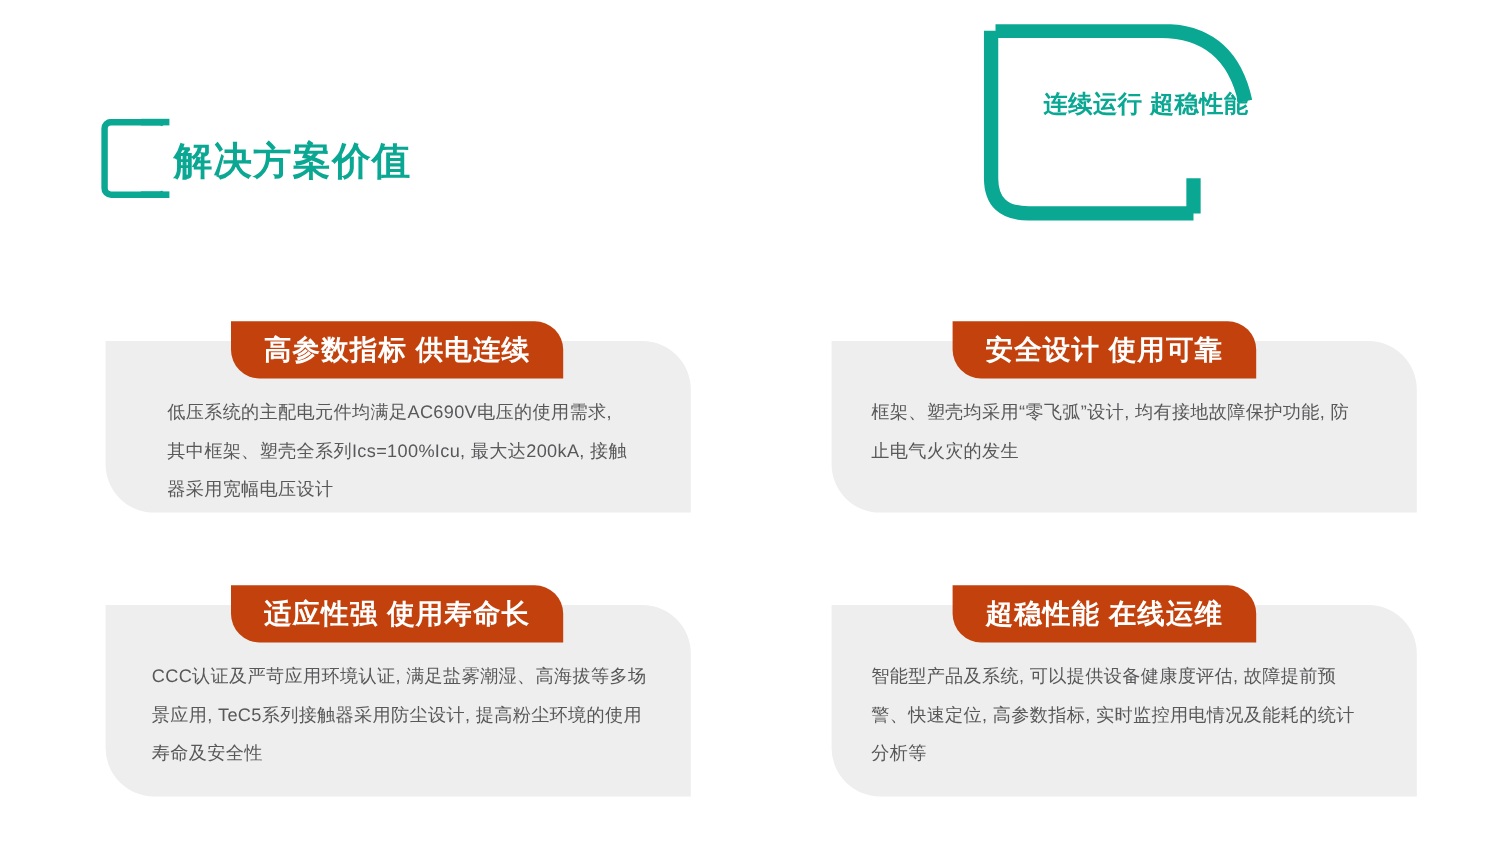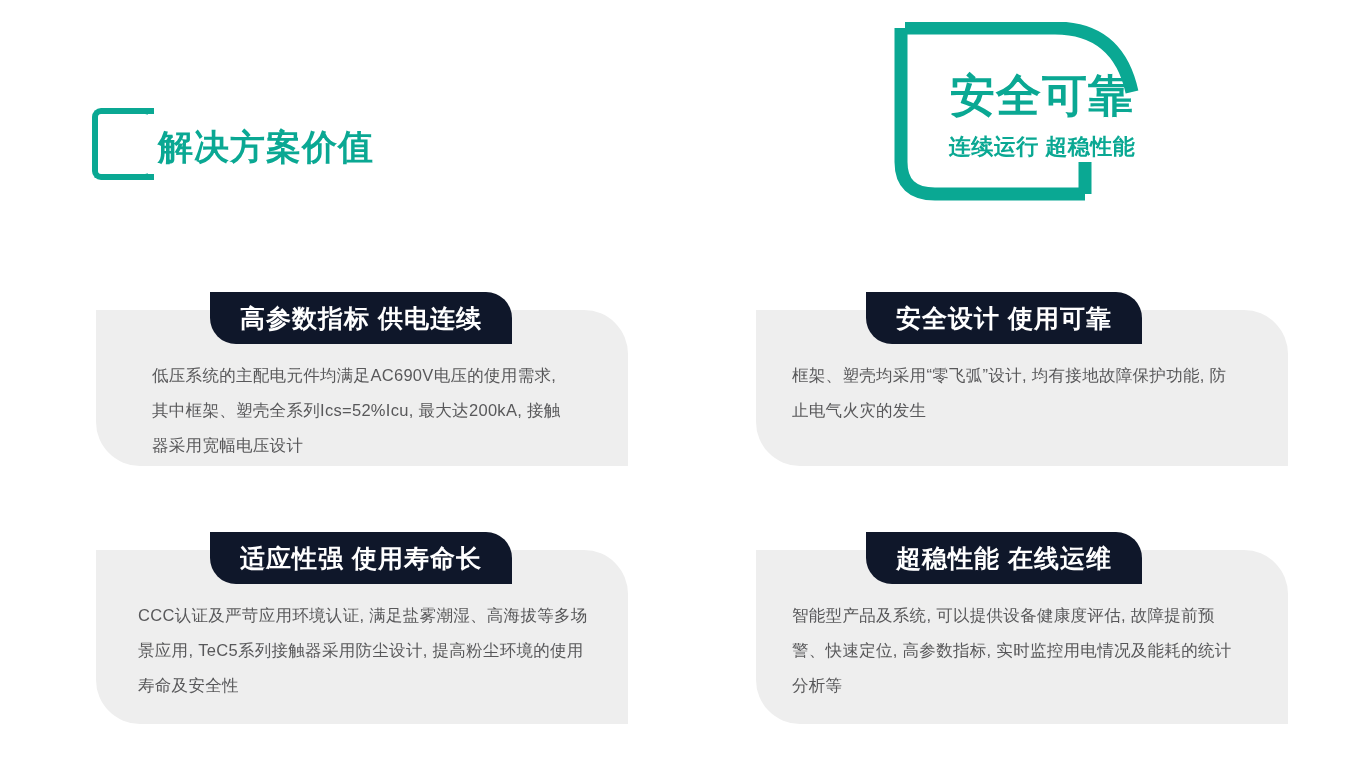--- a/index.html
+++ b/index.html
@@ -69,21 +69,21 @@
     background:#eeeeee;
     border-radius:0 44px 0 44px;
   }
   .card.c1 { left:96px;  top:310px; width:532px; height:156px; }
   .card.c2 { left:756px; top:310px; width:532px; height:156px; }
   .card.c3 { left:96px;  top:550px; width:532px; height:174px; }
   .card.c4 { left:756px; top:550px; width:532px; height:174px; }
 
   .pill {
     position:absolute;
-    background:#0f172a;
+    background:#c2410c;
     border-radius:0 26px 0 26px;
     height:52px;
     display:flex; align-items:center; justify-content:center;
     padding:0 30px;
     white-space:nowrap;
   }
   .pill-label {
     font-size:25px; font-weight:700; color:#ffffff;
     letter-spacing:1px; line-height:52px;
   }
@@ -119,30 +119,29 @@
       <path d="M 252 22 Q 252 8 238 8 L 158 8" fill="none" stroke="#0aa893" stroke-width="0"></path>
       <path d="M 150 160 L 25 160" fill="none" stroke="#0aa893" stroke-width="0"></path>
 
       <path d="M 12 6 L 162 6 Q 225 6 239 70" fill="none" stroke="#0aa893" stroke-width="13" stroke-linecap="butt"></path>
 
       <path d="M 8 6 L 8 140 Q 8 172 42 172 L 192 172" fill="none" stroke="#0aa893" stroke-width="13" stroke-linecap="butt"></path>
 
       <path d="M 192 172 L 192 140" fill="none" stroke="#0aa893" stroke-width="13" stroke-linecap="butt"></path>
     </svg>
     <div class="logo-text">
-      <div class="logo-main">安全可靠</div>
       <div class="logo-sub">连续运行 超稳性能</div>
     </div>
   </div>
 
   <div class="card c1"></div>
   <div class="pill p1">
     <span class="pill-label">高参数指标 供电连续</span>
   </div>
-  <div class="card-body b1">低压系统的主配电元件均满足AC690V电压的使用需求, 其中框架、塑壳全系列Ics=52%Icu, 最大达200kA, 接触器采用宽幅电压设计</div>
+  <div class="card-body b1">低压系统的主配电元件均满足AC690V电压的使用需求, 其中框架、塑壳全系列Ics=100%Icu, 最大达200kA, 接触器采用宽幅电压设计</div>
 
   <div class="card c2"></div>
   <div class="pill p2">
     <span class="pill-label">安全设计 使用可靠</span>
   </div>
   <div class="card-body b2">框架、塑壳均采用“零飞弧”设计, 均有接地故障保护功能, 防止电气火灾的发生</div>
 
   <div class="card c3"></div>
   <div class="pill p3">
     <span class="pill-label">适应性强 使用寿命长</span>

